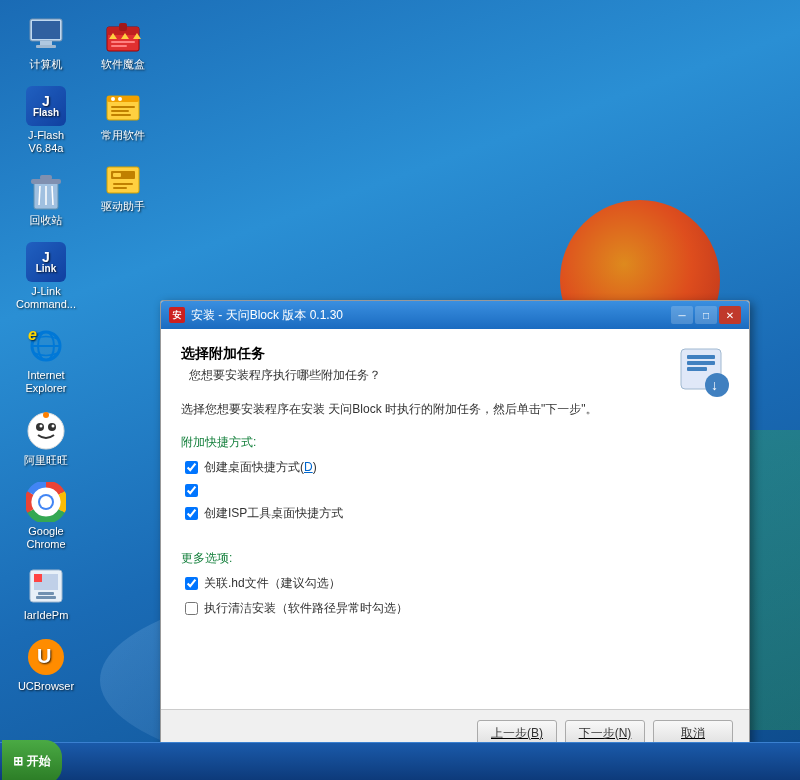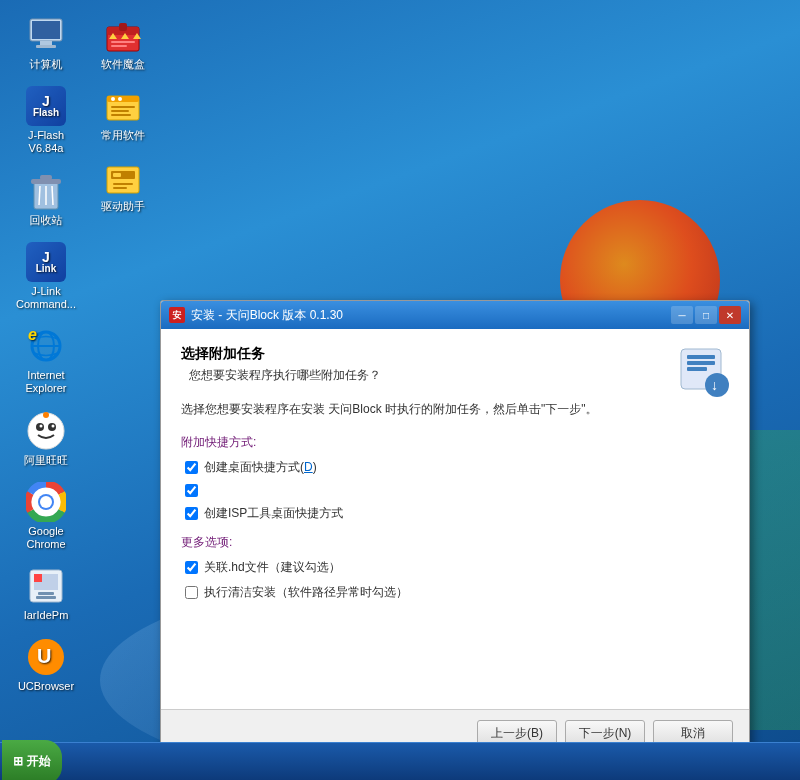--- a/index.html
+++ b/index.html
@@ -185,21 +185,21 @@
 
     .dialog-description {
       font-size: 12px;
       color: #333;
       margin-bottom: 16px;
       line-height: 1.5;
     }
 
     .dialog-group-label {
       font-size: 12px;
-      color: #701a75;
+      color: #15803d;
       margin-bottom: 8px;
       font-weight: normal;
     }
 
     .checkbox-item {
       display: flex;
       align-items: center;
       margin-bottom: 8px;
       padding-left: 4px;
     }
@@ -230,20 +230,21 @@
       height: 60px;
     }
 
     .dialog-footer {
       background: #f0f0f0;
       padding: 10px 16px;
       display: flex;
       justify-content: flex-end;
       gap: 8px;
       border-top: 1px solid #ccc;
+      text-decoration: underline;
     }
 
     .footer-btn {
       min-width: 80px;
       height: 26px;
       padding: 0 12px;
       background: linear-gradient(180deg, #f8f8f8 0%, #e0e0e0 100%);
       border: 1px solid #aaa;
       border-radius: 3px;
       cursor: pointer;
@@ -504,21 +505,21 @@
 
       <div class="checkbox-item">
         <input type="checkbox" id="cb2" checked="" style="">
       </div>
 
       <div class="checkbox-item">
         <input type="checkbox" id="cb3" checked="" style="">
         <label for="cb3">创建ISP工具桌面快捷方式</label>
       </div>
 
-      <div class="dialog-group-label" style="margin-top:12px;">更多选项:</div>
+      <div class="dialog-group-label" style="margin-top:28px;">更多选项:</div>
 
       <div class="checkbox-item">
         <input type="checkbox" id="cb4" checked="" style="">
         <label for="cb4">关联.hd文件（建议勾选）</label>
       </div>
 
       <div class="checkbox-item">
         <input type="checkbox" id="cb5" style="">
         <label for="cb5">执行清洁安装（软件路径异常时勾选）</label>
       </div>

